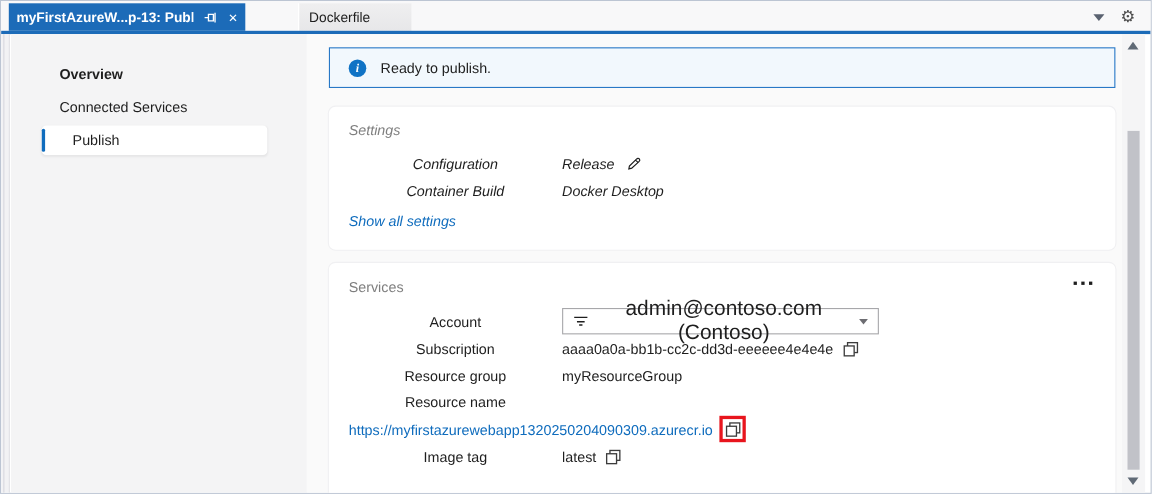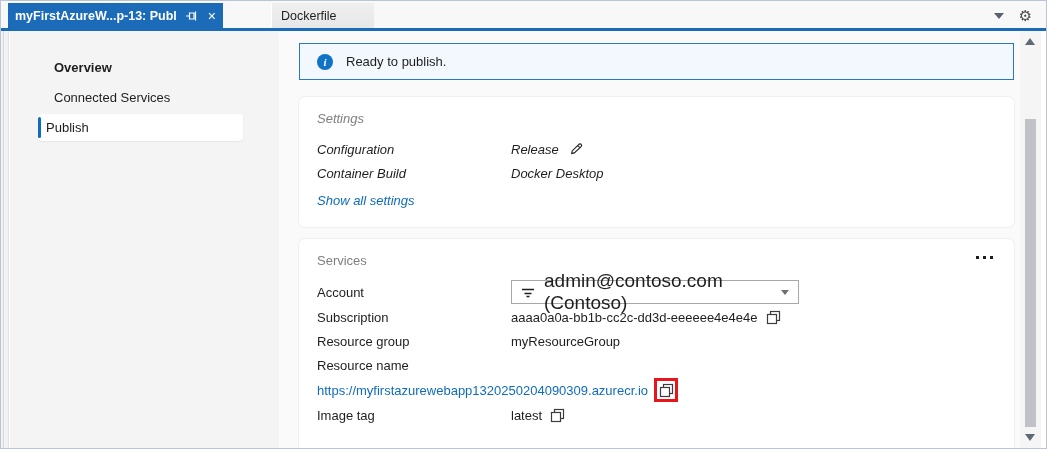--- a/index.html
+++ b/index.html
@@ -33,21 +33,21 @@
   .gutter-left{ position:absolute; left:0; top:30px; bottom:0; width:8px; background:#f2f2f4; border-right:1px solid #e2e2e6; }
   .gutter-left::before{ content:""; position:absolute; left:2px; top:0; bottom:0; width:1px; background:#d8d8de; }
   .sidebar{ position:absolute; left:9px; top:30px; bottom:0; width:269px; background:#f4f4f5; }
   .sidebar-item{
     height:30px; display:flex; align-items:center; padding-left:44px;
     font-size:13px; color:#1e1e1e; cursor:pointer;
   }
   .sidebar-item:first-child{ margin-top:21px;font-weight:bold; }
   .sidebar-item.selected{
     background:#fff; border-radius:4px; margin-left:28px; margin-right:36px;
-    padding-left:8px; height:27px; margin-top:2px; position:relative;
+    padding-left:28px; height:27px; margin-top:2px; position:relative;
     box-shadow:0 1px 2px rgba(0,0,0,0.06);
   }
   .sidebar-item.selected::before{
     content:""; position:absolute; left:0; top:3px; bottom:3px; width:3px;
     background:#0f6cbd; border-radius:2px;
   }
 
   .main{ position:absolute; left:278px; top:30px; bottom:0; width:741px; background:#fafafa; }
 
   
@@ -65,21 +65,21 @@
 
   
   .card{
     position:absolute; left:20px; width:715px; background:#fff; border-radius:6px;
     box-shadow:0 0 0 1px #f0f0f2; padding:14px 18px 0 18px;
   }
   .settings-card{ top:66px; height:130px;font-style:italic; }
   .hosting-card{ top:208px; height:211px; border-radius:6px 6px 0 0; }
   .card-title{ color:#7f7f7f; font-size:13px; }
   .rows{ margin-top:11px; }
-  .form-row{ display:flex; align-items:center; height:24px; font-size:13px; }
+  .form-row{ display:flex; align-items:center; height:24px; font-size:13px;text-align:center; }
   .form-row.tall{ height:26px; }
   .form-label{ width:194px; flex:none; color:#1e1e1e; }
   .form-value{ color:#1e1e1e; display:flex; align-items:center; }
   .link{ color:#0f6cbd; cursor:pointer; text-decoration:none; }
   .show-all{ display:inline-block; margin-top:8px; font-size:13px; }
   .edit-icon{ margin-left:10px; display:flex; align-items:center; cursor:pointer; }
   .copy-icon{ display:flex; align-items:center; cursor:pointer; }
   .gap8{ margin-left:8px; }
   .red-box{
     margin-left:6px; width:24px; height:24px; border:3px solid #e8151d;

